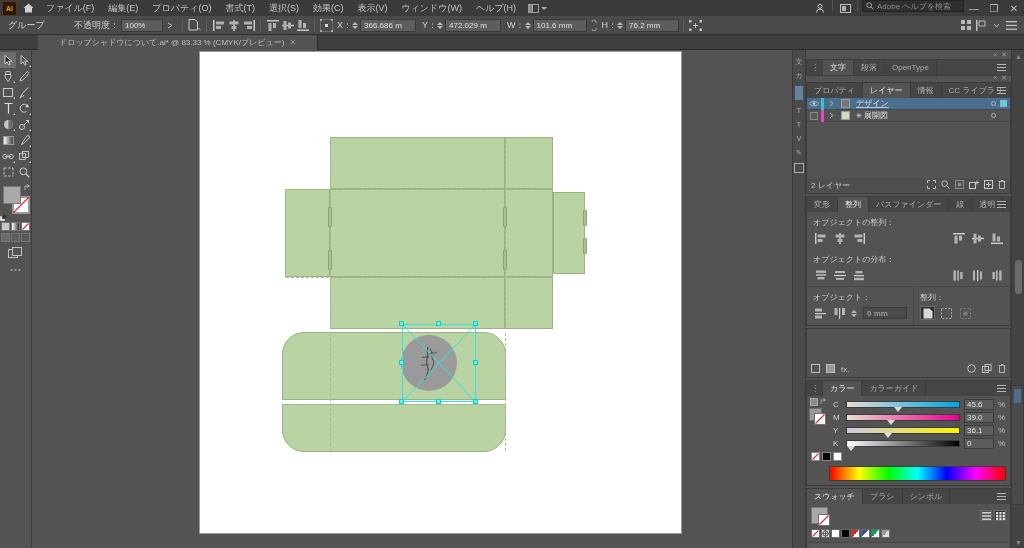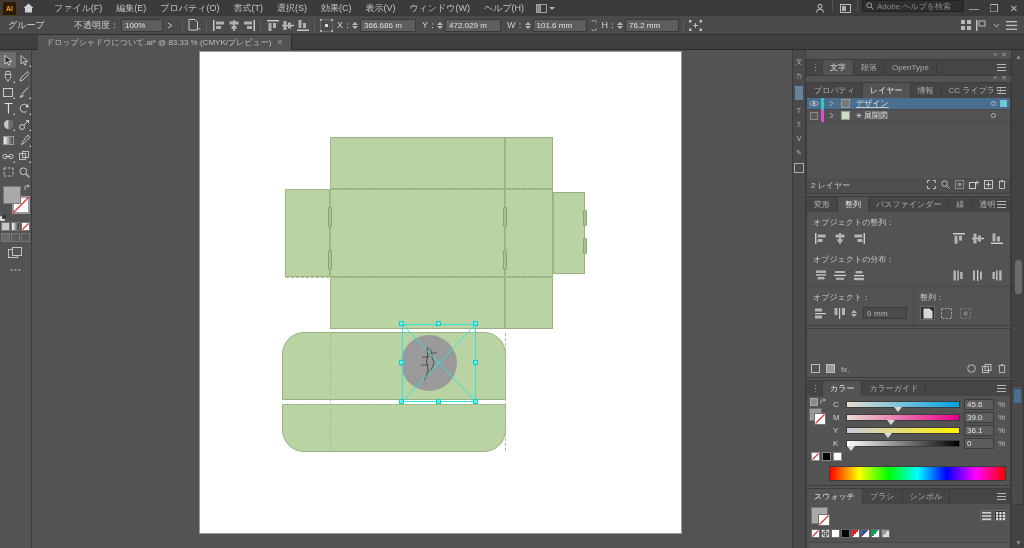--- a/index.html
+++ b/index.html
@@ -24,21 +24,21 @@
     width: 15px; height: 15px; margin-left: 2px;
     background: #2a1a05; color: #ff9a00;
     font-size: 7px; font-weight: bold;
     display: flex; align-items: center; justify-content: center;
     border: 1px solid #4a3a20;
   }
   .home-icon {
     width: 22px; height: 16px;
     display: flex; align-items: center; justify-content: center;
   }
-  .menu-items { display: flex; align-items: center; margin-left: 8px; justify-content: flex-end; }
+  .menu-items { display: flex; align-items: center; margin-left: 0; justify-content: flex-end; }
   .menu-item {
     padding: 1px 7px; height: 16px; line-height: 14px;
     color: #c4c4c4; font-size: 9px; white-space: nowrap;
     cursor: default;
   }
   .menu-right {
     position: absolute; right: 0; top: 0; height: 16px;
     display: flex; align-items: flex-start;
   }
   .arrange-btn {
@@ -77,21 +77,21 @@
   .ctrl-sep { width: 1px; height: 13px; background: #5e5e5e; margin: 0 4px; }
 
   
   .tabbar {
     position: absolute; left: 0; top: 35px; width: 1024px; height: 15px;
     background: #3f3f3f; border-bottom: 1px solid #2b2b2b;
   }
   .doctab {
     position: absolute; left: 38px; top: 0; height: 15px;
     background: #535353; border-right: 1px solid #2b2b2b;
-    display: flex; align-items: center; padding: 0 8px; gap: 5px;
+    display: flex; align-items: center; padding: 0 21px; gap: 5px;
     font-size: 8px; color: #bdbdbd; white-space: nowrap;
   }
   .tab-x { font-size: 8px; color: #9a9a9a; }
 
   
   .toolbar {
     position: absolute; left: 0; top: 50px; width: 32px; height: 498px;
     background: #535353; border-right: 1px solid #3c3c3c;
   }
   .tool-grid { display: flex; flex-wrap: wrap; width: 32px; padding-top: 2px; }

